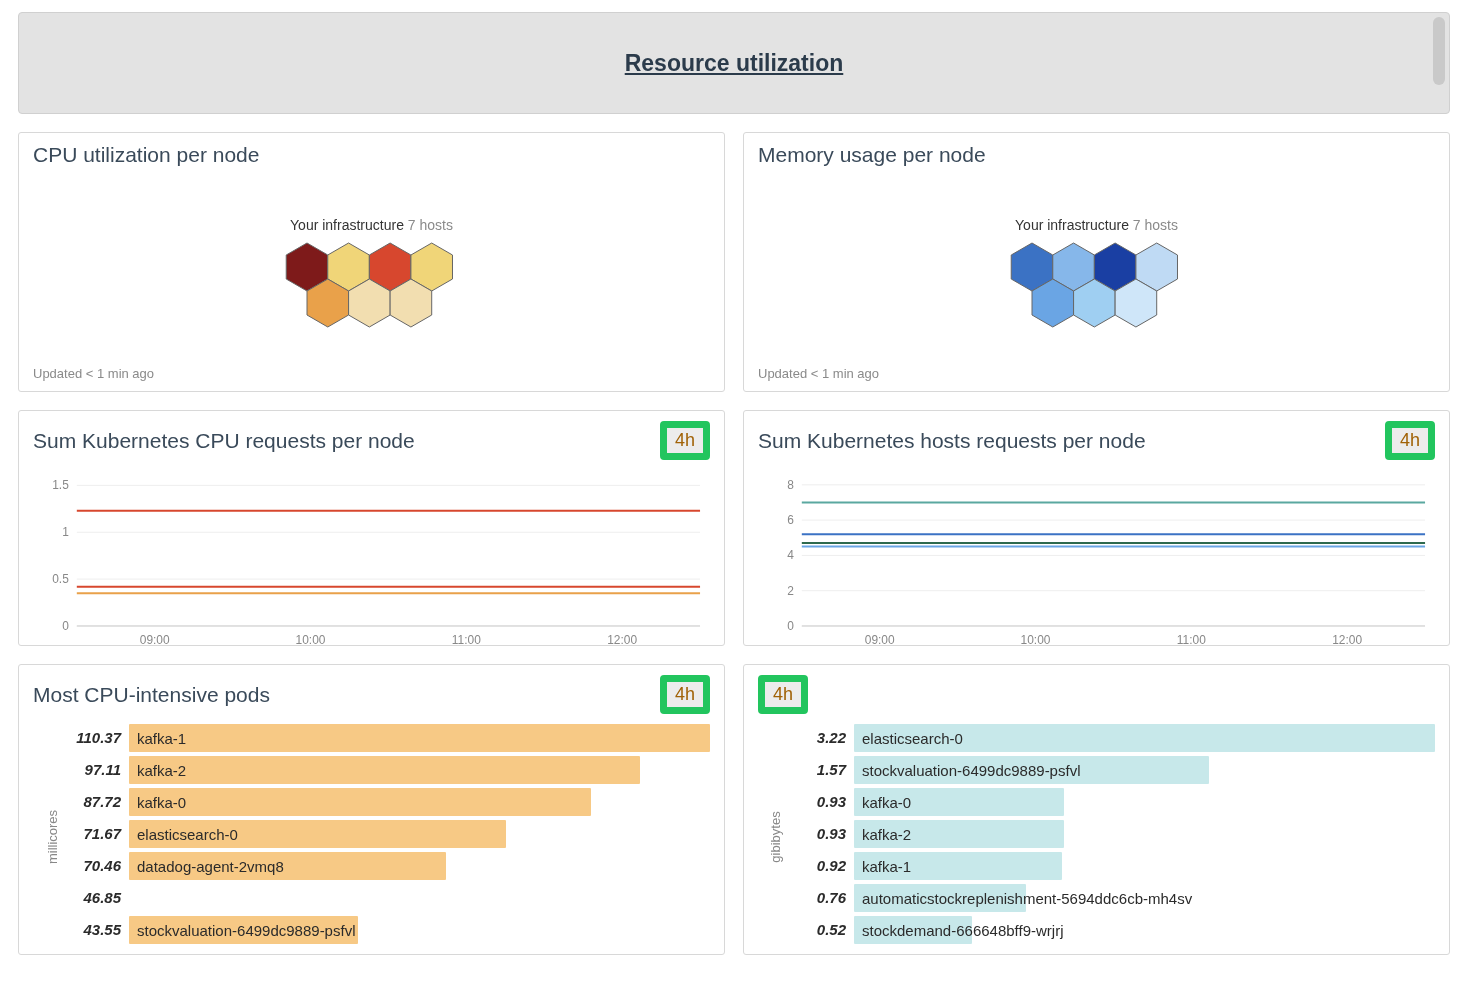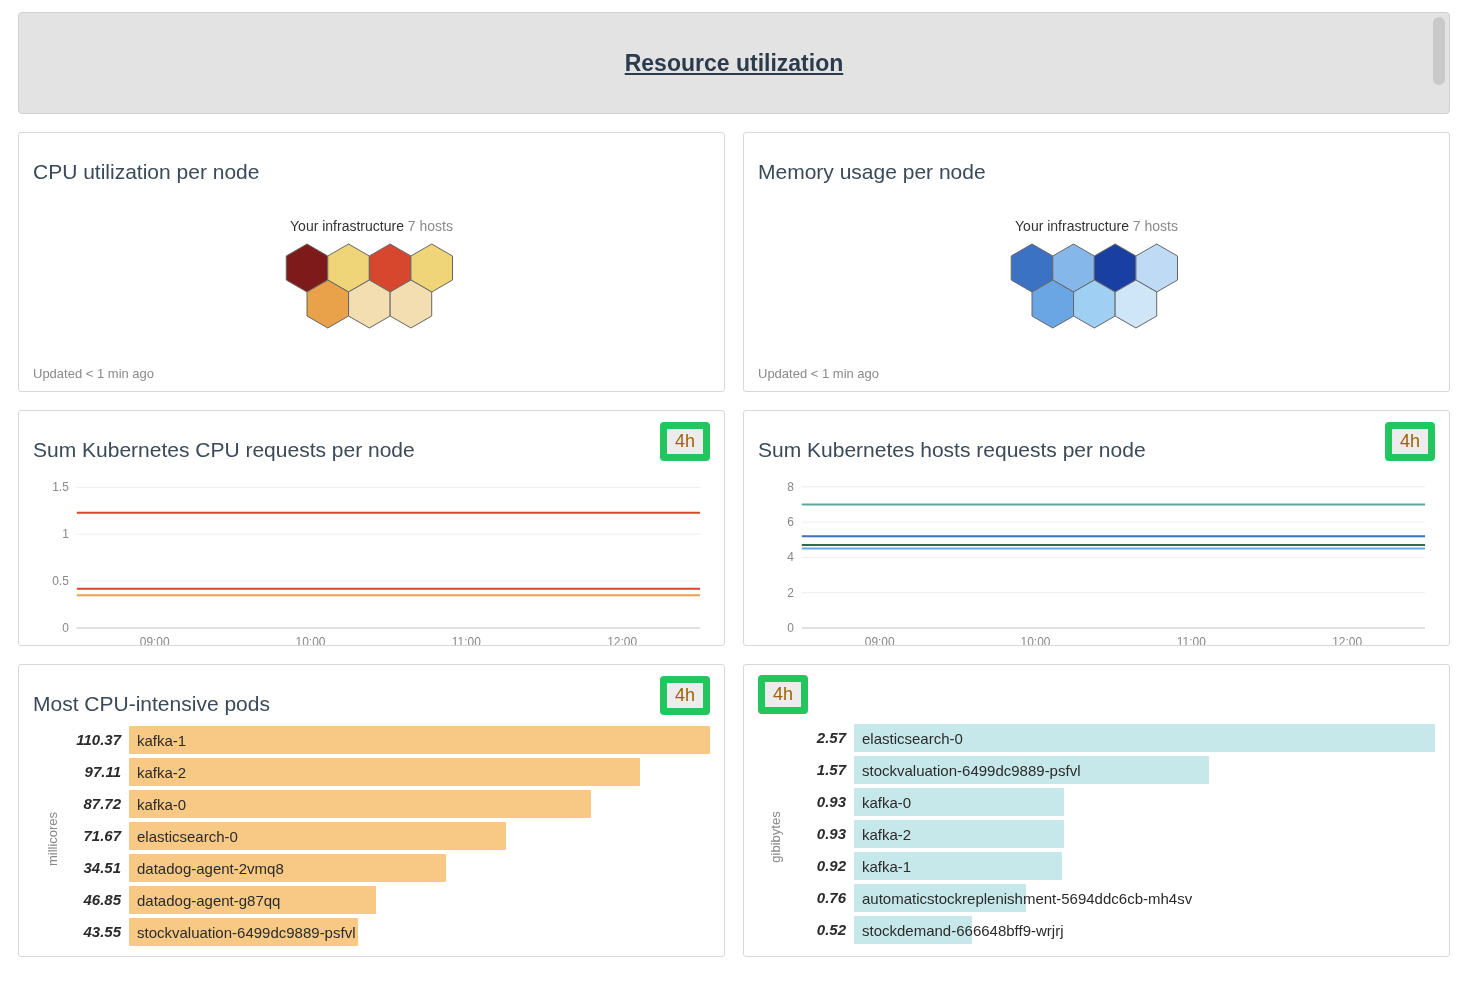--- a/index.html
+++ b/index.html
@@ -54,38 +54,37 @@
   .panel-header {
     display: flex;
     align-items: center;
     justify-content: space-between;
     padding: 10px 14px 6px 14px;
   }
   .panel-title {
     font-size: 21px;
     font-weight: 500;
     color: #3a4a5a;
-    margin-top: 17px;
   }
   .time-badge {
     background: #ececec;
     border: 7px solid #22c55e;
     border-radius: 4px;
     padding: 2px 8px;
     font-size: 18px;
     color: #a16207;
   }
   
   .hostmap-body {
     height: 200px;
     position: relative;
     text-align: center;
   }
   .hostmap-caption {
-    margin-top: 28px;
+    margin-top: 44px;
     font-size: 14px;
     color: #333;
   }
   .hostmap-caption .muted { color: #8a8a8a; }
   .hex-cluster {
     margin: 6px auto 0 auto;
     width: 190px;
     display: block;
   }
   .panel-footer {
@@ -301,53 +300,49 @@
             </div>
           </div>
           <div class="toplist-row">
             <div class="toplist-value">71.67</div>
             <div class="toplist-bar-wrap">
               <div class="toplist-bar orange" style="width:64.93612394672465%;"></div>
               <div class="toplist-label">elasticsearch-0</div>
             </div>
           </div>
           <div class="toplist-row">
-            <div class="toplist-value">34.51</div>
+            <div class="toplist-value">70.46</div>
             <div class="toplist-bar-wrap">
               <div class="toplist-bar orange" style="width:54.634411524870885%;"></div>
               <div class="toplist-label">datadog-agent-2vmq8</div>
             </div>
           </div>
           <div class="toplist-row">
             <div class="toplist-value">46.85</div>
-            <div class="toplist-bar-wrap">
-              <div class="toplist-bar orange" style="width:42.44812902056718%;"></div>
-              <div class="toplist-label">datadog-agent-g87qq</div>
-            </div>
           </div>
           <div class="toplist-row">
             <div class="toplist-value">43.55</div>
             <div class="toplist-bar-wrap">
               <div class="toplist-bar orange" style="width:39.45818610129564%;"></div>
               <div class="toplist-label">stockvaluation-6499dc9889-psfvl</div>
             </div>
           </div>
         </div>
     </div>
   </div>
 
   <div class="panel">
     <div class="panel-header">
       <div class="time-badge">4h</div>
     </div>
     <div class="toplist-body">
       <div class="toplist-ylabel">gibibytes</div>
       <div id="tl-mem">
           <div class="toplist-row">
-            <div class="toplist-value">2.57</div>
+            <div class="toplist-value">3.22</div>
             <div class="toplist-bar-wrap">
               <div class="toplist-bar cyan" style="width:100%;"></div>
               <div class="toplist-label">elasticsearch-0</div>
             </div>
           </div>
           <div class="toplist-row">
             <div class="toplist-value">1.57</div>
             <div class="toplist-bar-wrap">
               <div class="toplist-bar cyan" style="width:61.08949416342413%;"></div>
               <div class="toplist-label">stockvaluation-6499dc9889-psfvl</div>

